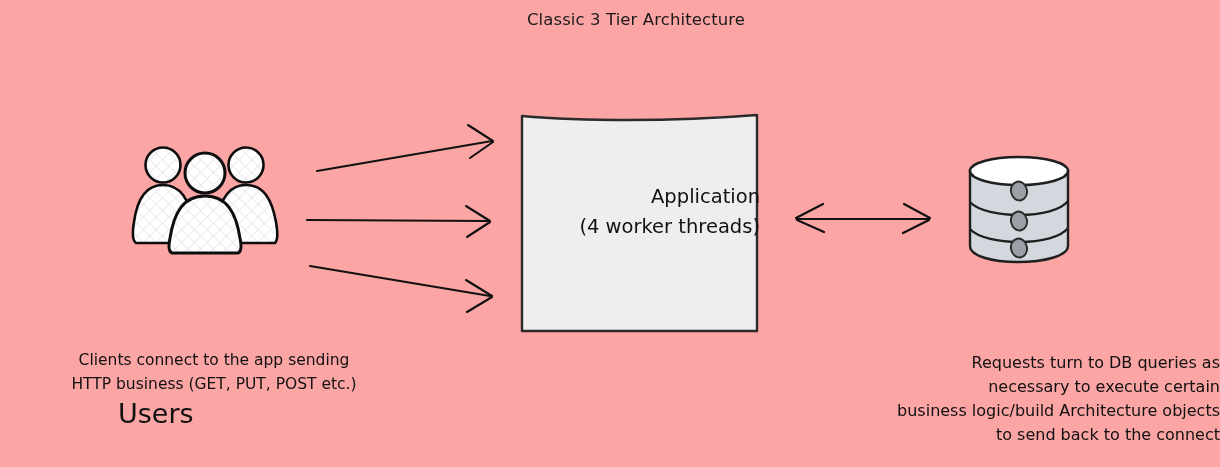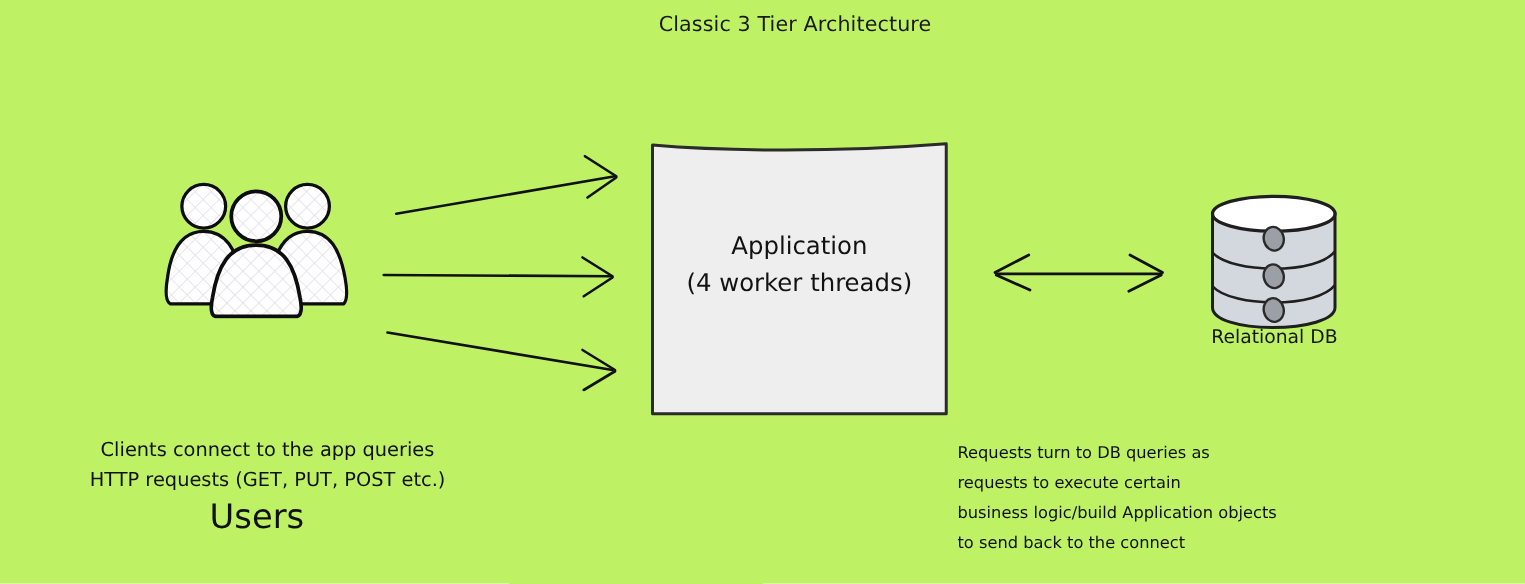--- a/index.html
+++ b/index.html
@@ -9,21 +9,21 @@
     background: #ffffff;
   }
   body {
     font-family: "DejaVu Sans", sans-serif;
     color: #000000;
   }
   #canvas {
     position: relative;
     width: 1220px;
     height: 467px;
-    background: #bef264;
+    background: #fca5a5;
     overflow: hidden;
   }
   .abs { position: absolute; }
 
   
   #diagram-title {
     left: 0;
     top: 10px;
     width: 1272px;
     text-align: center;
@@ -45,39 +45,38 @@
     left: 0;
     top: 0;
     width: 175px;
     height: 115px;
   }
   #users-label {
     position: absolute;
     left: 0;
     top: 258px;
     width: 175px;
-    text-align: center;
     font-size: 27px;
     line-height: 32px;
     color: #111111;
   }
 
   
   #app-server-box {
     left: 519px;
     top: 112px;
     width: 241px;
     height: 222px;
   }
   #app-server-label {
     position: absolute;
     left: 519px;
     top: 182px;
     width: 241px;
-    text-align: center;
+    text-align: right;
     font-size: 19.5px;
     line-height: 30px;
     color: #121212;
   }
   #app-server-label .ln { display: block; }
 
   
   #arrows-users-to-server {
     left: 296px;
     top: 118px;
@@ -123,22 +122,22 @@
     width: 404px;
     text-align: center;
     font-size: 15.5px;
     line-height: 24px;
     color: #111111;
   }
   #caption-db {
     left: 766px;
     top: 351px;
     width: 454px;
-    text-align: left;
-    font-size: 13px;
+    text-align: right;
+    font-size: 16px;
     line-height: 24px;
     color: #111111;
   }
   .cap-line { display: block; white-space: pre; }
 </style>
 </head>
 <body>
 
 <div id="canvas">
 
@@ -213,28 +212,27 @@
       <path d="M22 50 C 30 59, 52 63, 71 63 C 94 63, 113 58, 120 49" fill="none" stroke="#1f1f1f" stroke-width="2.1"></path>
       <path d="M22 77 C 30 86, 52 90, 71 90 C 94 90, 113 85, 120 76" fill="none" stroke="#1f1f1f" stroke-width="2.1"></path>
 
       <ellipse cx="71" cy="19" rx="49" ry="14" fill="#ffffff" stroke="#1f1f1f" stroke-width="2.6"></ellipse>
 
       <ellipse cx="71" cy="39" rx="8" ry="9.5" fill="#9aa0a6" stroke="#2a2a2a" stroke-width="1.9" transform="rotate(-12 71 39)"></ellipse>
       <ellipse cx="71" cy="69" rx="8" ry="9.5" fill="#9aa0a6" stroke="#2a2a2a" stroke-width="1.9" transform="rotate(-12 71 69)"></ellipse>
       <ellipse cx="71" cy="96" rx="8" ry="9.5" fill="#9aa0a6" stroke="#2a2a2a" stroke-width="1.9" transform="rotate(-12 71 96)"></ellipse>
     </svg>
 
-    <div id="db-label">Relational DB</div>
   </div>
 
   <div class="abs" id="caption-client">
-    <span class="cap-line">Clients connect to the app queries</span>
-    <span class="cap-line">HTTP requests (GET, PUT, POST etc.)</span>
+    <span class="cap-line">Clients connect to the app sending</span>
+    <span class="cap-line">HTTP business (GET, PUT, POST etc.)</span>
   </div>
 
   <div class="abs" id="caption-db">
     <span class="cap-line">Requests turn to DB queries as</span>
-    <span class="cap-line">requests to execute certain</span>
-    <span class="cap-line">business logic/build Application objects</span>
+    <span class="cap-line">necessary to execute certain</span>
+    <span class="cap-line">business logic/build Architecture objects</span>
     <span class="cap-line">to send back to the connect</span>
   </div>
 
 </div>
 
 </body></html>

